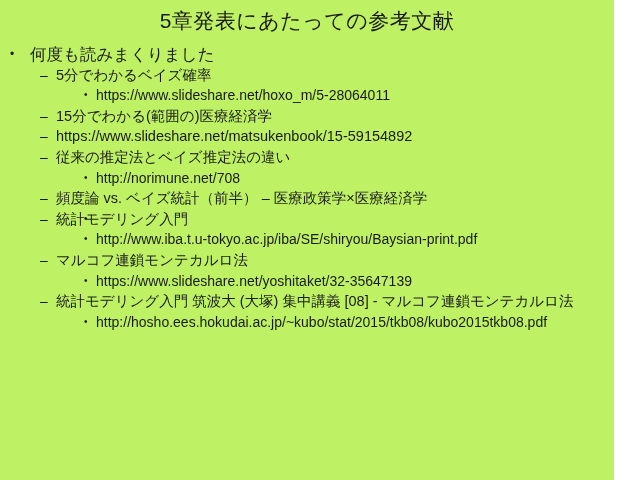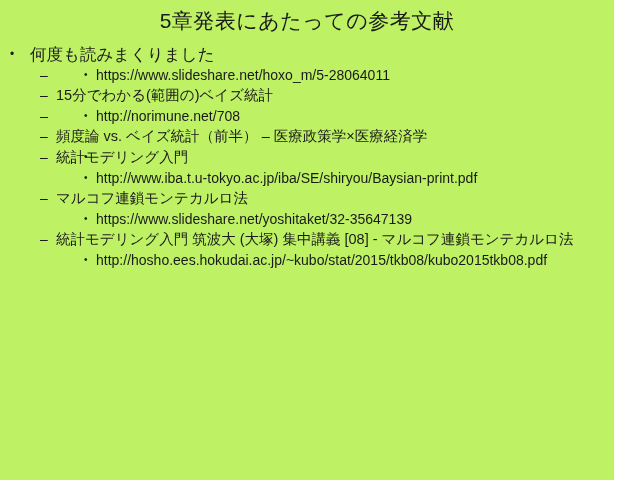--- a/index.html
+++ b/index.html
@@ -51,25 +51,25 @@
   .row.l3 { padding-left: 96px; font-size: 14px; }
   .row.l3 .marker { left: 84px; font-size: 10px; }
 </style>
 </head>
 <body>
 
 <div class="slide">
   <div class="slide-title">5章発表にあたっての参考文献</div>
   <div class="bullet-list">
       <div class="row l1"><span class="marker">•</span><span>何度も読みまくりました</span></div>
-      <div class="row l2"><span class="marker">–</span></div>
+      <div class="row l2"><span class="marker">–</span><span>5分でわかるベイズ確率</span></div>
       <div class="row l3"><span class="marker">•</span><span>https://www.slideshare.net/hoxo_m/5-28064011</span></div>
-      <div class="row l2"><span class="marker">–</span><span>15分でわかる(範囲の)ベイズ統計</span></div>
-      <div class="row l2"><span class="marker">–</span></div>
-      <div class="row l2"><span class="marker">–</span></div>
+      <div class="row l2"><span class="marker">–</span><span>15分でわかる(範囲の)医療経済学</span></div>
+      <div class="row l2"><span class="marker">–</span><span>https://www.slideshare.net/matsukenbook/15-59154892</span></div>
+      <div class="row l2"><span class="marker">–</span><span>従来の推定法とベイズ推定法の違い</span></div>
       <div class="row l3"><span class="marker">•</span><span>http://norimune.net/708</span></div>
       <div class="row l2"><span class="marker">–</span><span>頻度論 vs. ベイズ統計（前半） – 医療政策学×医療経済学</span></div>
       <div class="row l3"><span class="marker">•</span></div>
       <div class="row l2"><span class="marker">–</span><span>統計モデリング入門</span></div>
       <div class="row l3"><span class="marker">•</span><span>http://www.iba.t.u-tokyo.ac.jp/iba/SE/shiryou/Baysian-print.pdf</span></div>
       <div class="row l2"><span class="marker">–</span><span>マルコフ連鎖モンテカルロ法</span></div>
       <div class="row l3"><span class="marker">•</span><span>https://www.slideshare.net/yoshitaket/32-35647139</span></div>
       <div class="row l2"><span class="marker">–</span><span>統計モデリング入門 筑波大 (大塚) 集中講義 [08] - マルコフ連鎖モンテカルロ法</span></div>
       <div class="row l3"><span class="marker">•</span><span>http://hosho.ees.hokudai.ac.jp/~kubo/stat/2015/tkb08/kubo2015tkb08.pdf</span></div>
     </div>

